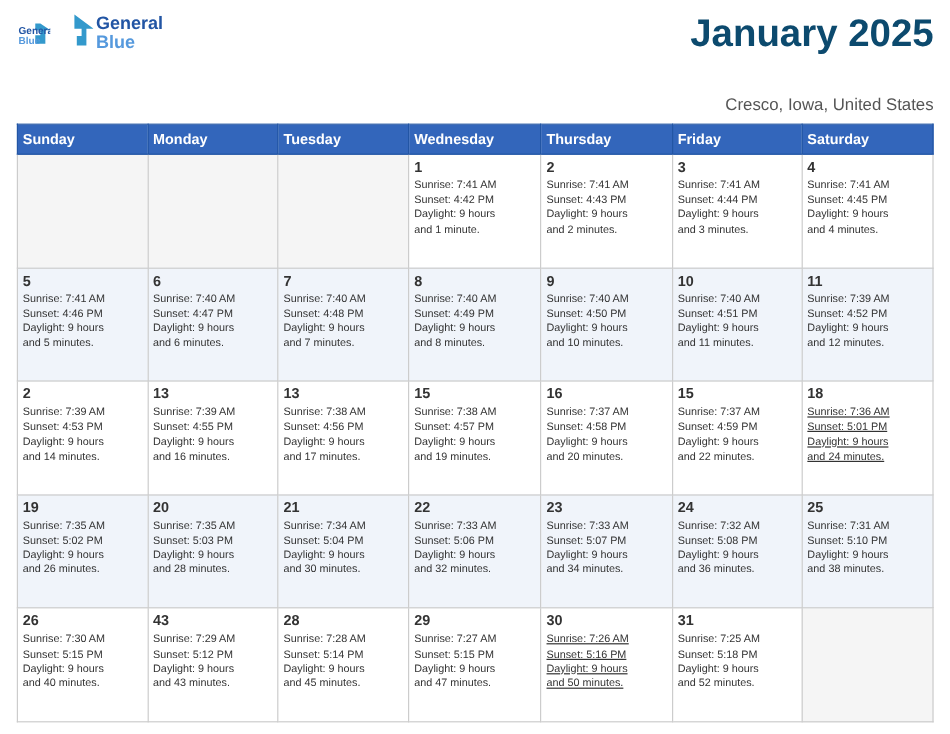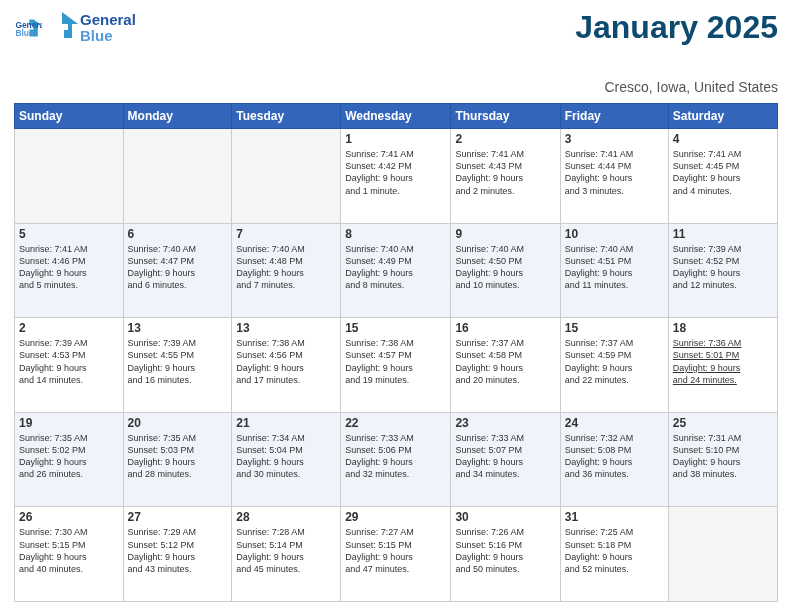--- a/index.html
+++ b/index.html
@@ -321,21 +321,21 @@
         </tr>
         <tr>
           <td>
             <span class="day-num">26</span>
             <div class="day-info" style="white-space: pre-line;">Sunrise: 7:30 AM
 Sunset: 5:15 PM
 Daylight: 9 hours
 and 40 minutes.</div>
           </td>
           <td>
-            <span class="day-num">27</span>
+            <span class="day-num">43</span>
             <div class="day-info" style="white-space: pre-line;">Sunrise: 7:29 AM
 Sunset: 5:12 PM
 Daylight: 9 hours
 and 43 minutes.</div>
           </td>
           <td>
             <span class="day-num">28</span>
             <div class="day-info" style="white-space: pre-line;">Sunrise: 7:28 AM
 Sunset: 5:14 PM
 Daylight: 9 hours
@@ -343,21 +343,21 @@
           </td>
           <td>
             <span class="day-num">29</span>
             <div class="day-info" style="white-space: pre-line;">Sunrise: 7:27 AM
 Sunset: 5:15 PM
 Daylight: 9 hours
 and 47 minutes.</div>
           </td>
           <td>
             <span class="day-num">30</span>
-            <div class="day-info" style="white-space: pre-line;">Sunrise: 7:26 AM
+            <div class="day-info" style="white-space: pre-line; text-decoration: underline;">Sunrise: 7:26 AM
 Sunset: 5:16 PM
 Daylight: 9 hours
 and 50 minutes.</div>
           </td>
           <td>
             <span class="day-num">31</span>
             <div class="day-info" style="white-space: pre-line;">Sunrise: 7:25 AM
 Sunset: 5:18 PM
 Daylight: 9 hours
 and 52 minutes.</div>

